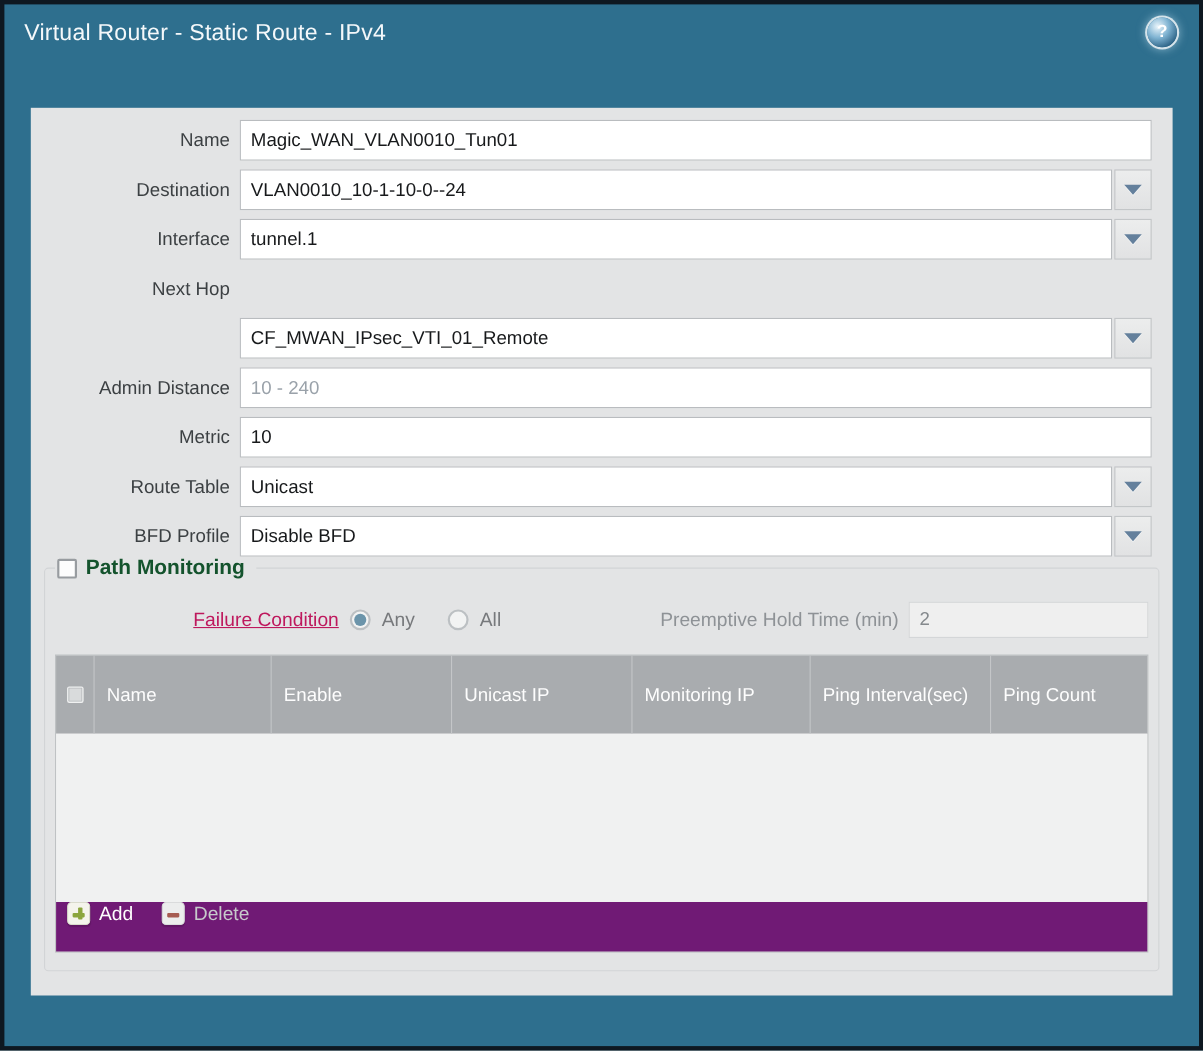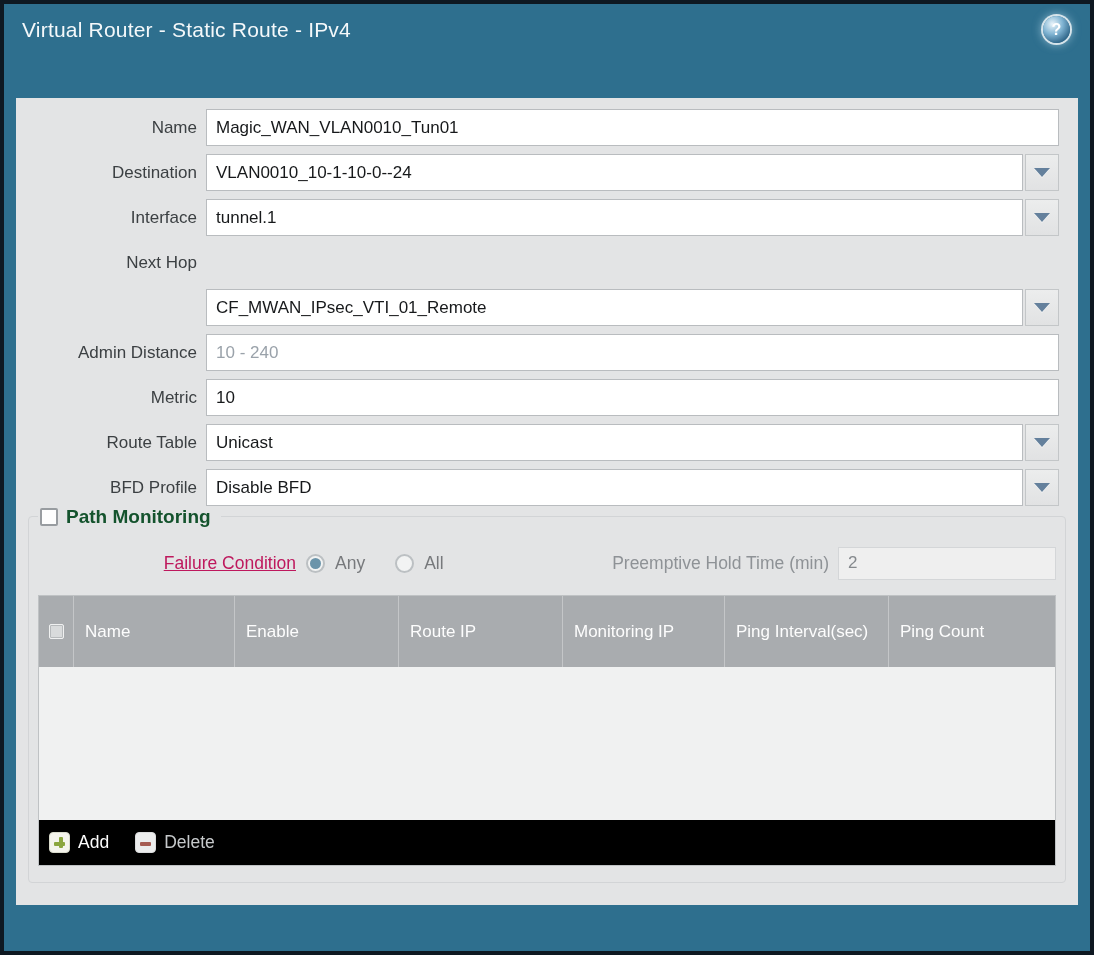--- a/index.html
+++ b/index.html
@@ -25,21 +25,21 @@
     background:radial-gradient(circle at 35% 30%, #eaf5fb 0%, #7fb3d2 40%, #1d5478 85%);
     box-shadow:0 0 0 2px rgba(255,255,255,.75), 0 0 8px 2px rgba(200,230,245,.55);
     color:#fff; font-weight:bold; font-size:16px;
     display:flex; align-items:center; justify-content:center;
     cursor:pointer; margin-right:6px;
   }
 
   
   .body {
     flex:0 0 807px; height:807px;
-    margin:0 12px; background:#e3e4e5;
+    margin:0 24px; background:#e3e4e5;
     padding-top:11px; overflow:hidden;
   }
 
   .frow { display:flex; align-items:center; height:37px; margin-bottom:8px; }
   .flabel {
     width:190px; flex:0 0 190px; text-align:right; padding-right:9px;
     font-size:17px; color:#3c4043; white-space:nowrap;
   }
   .fctl { flex:1 1 auto; display:flex; align-items:stretch; margin-right:19px; height:37px; }
   .txt {
@@ -111,21 +111,21 @@
   }
   .hcbx {
     width:15px; height:15px; background:#d9dbdc;
     border:1px solid #f0f1f1; border-radius:2px;
     box-shadow:inset 0 0 0 1px #b7babc;
   }
   .c-name { flex:0 0 161px; } .c-enable { flex:0 0 164px; }
   .c-src { flex:0 0 164px; } .c-dst { flex:0 0 162px; }
   .c-ping { flex:0 0 164px; } .c-count { flex:1 1 auto; }
   .tbody { height:153px; background:#f0f1f1; }
-  .tfoot { display:flex; align-items:center; background:#000000; height:45px; padding-left:10px; }
+  .tfoot { display:flex; align-items:flex-start; background:#701a75; height:45px; padding-left:10px; }
 
   .tbtn { display:flex; align-items:center; margin-right:26px; cursor:pointer; }
   .icon-sq {
     width:21px; height:21px; border-radius:4px; margin-right:8px;
     background:#f4f4ec; border:1px solid #d9dbcc; position:relative;
     box-shadow:0 1px 1px rgba(0,0,0,.15);
   }
   .icon-sq .h { position:absolute; left:4px; right:4px; top:8.5px; height:4px; border-radius:1px; }
   .icon-sq .v { position:absolute; top:4px; bottom:4px; left:8.5px; width:4px; border-radius:1px; }
   .plus .h, .plus .v { background:#8ba63e; }
@@ -264,21 +264,21 @@
         </div>
       </div>
 
       <div class="pm-table">
         <div class="thead">
           <div class="th th-check">
             <span class="hcbx"></span>
           </div>
           <div class="th c-name">Name</div>
           <div class="th c-enable">Enable</div>
-          <div class="th c-src">Route IP</div>
+          <div class="th c-src">Unicast IP</div>
           <div class="th c-dst">Monitoring IP</div>
           <div class="th c-ping">Ping Interval(sec)</div>
           <div class="th c-count">Ping Count</div>
         </div>
 
         <div class="tbody"></div>
 
         <div class="tfoot">
           <div class="tbtn">
             <span class="icon-sq plus">

